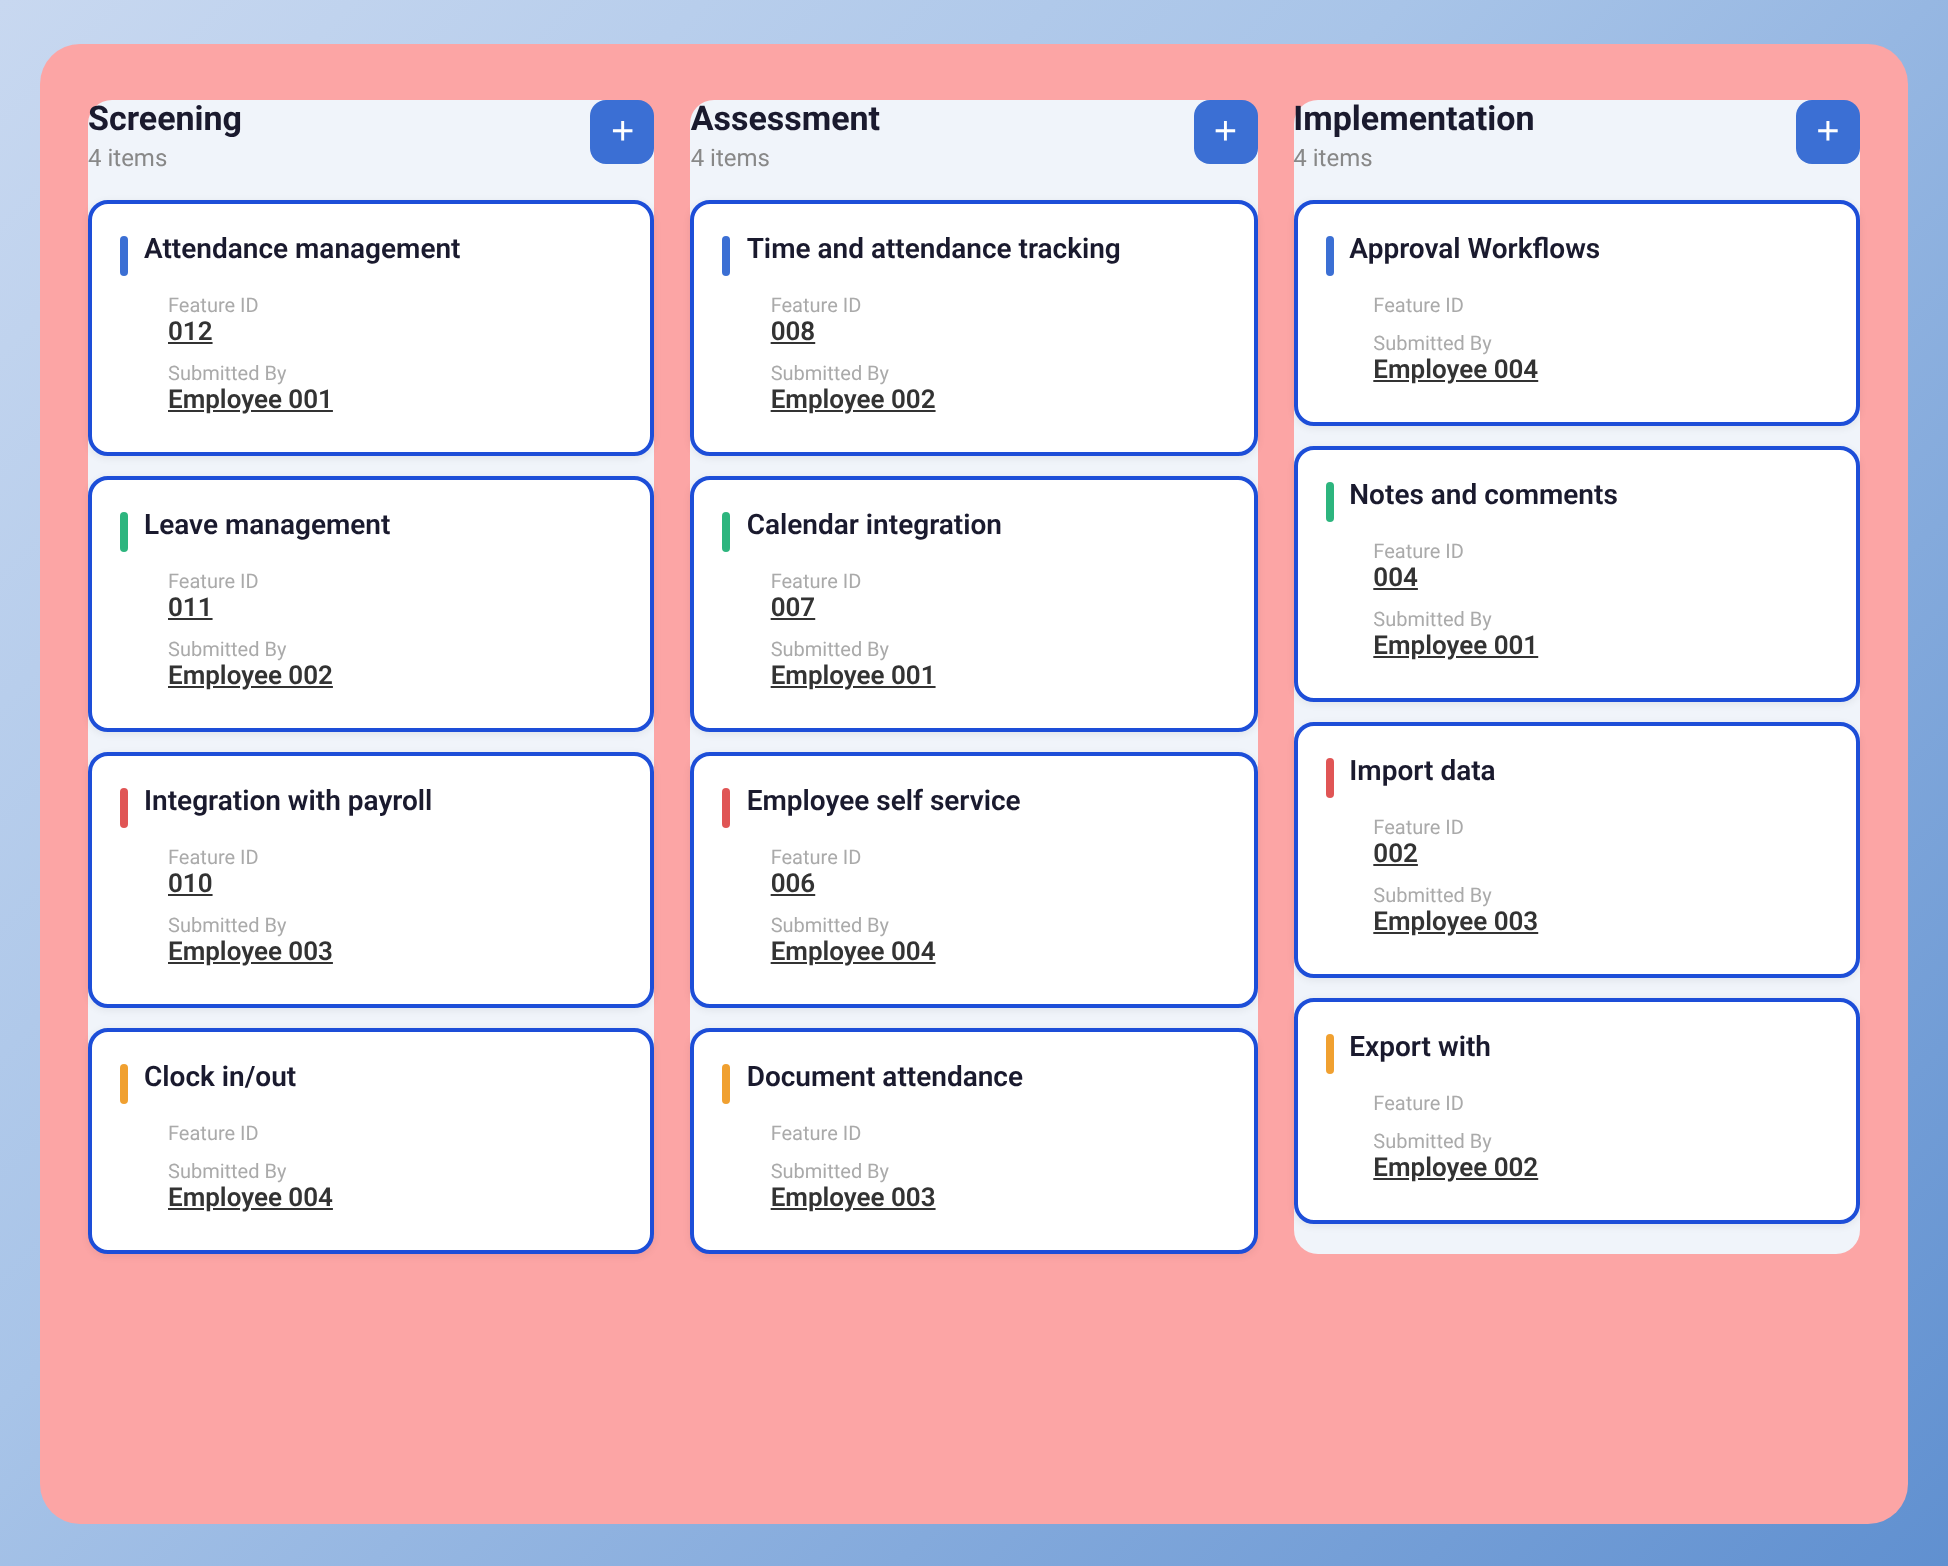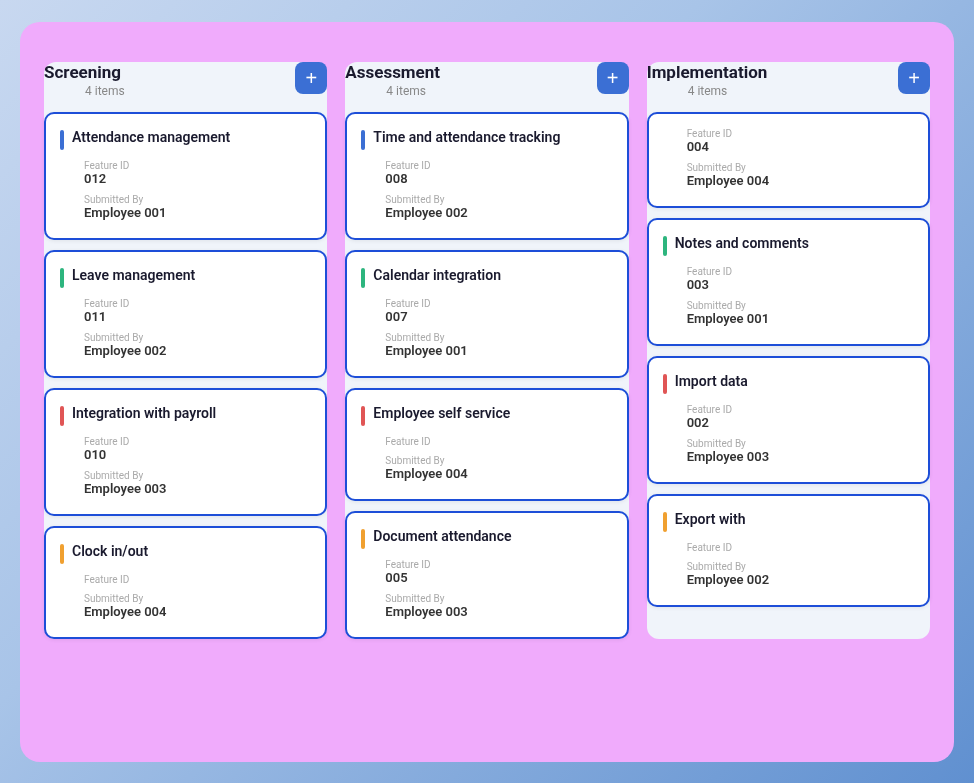--- a/index.html
+++ b/index.html
@@ -8,23 +8,23 @@
       font-family: -apple-system, BlinkMacSystemFont, 'Segoe UI', Roboto, sans-serif;
       background: linear-gradient(135deg, #c8d8f0 0%, #a8c4e8 40%, #6090d0 100%);
       min-height: 783px;
       display: flex;
       align-items: center;
       justify-content: center;
       padding: 20px;
     }
 
     .board-container {
-      background: #f0abfc;
+      background: #fca5a5;
       border-radius: 20px;
-      padding: 40px 24px 28px 24px;
+      padding: 28px 24px 28px 24px;
       width: 940px;
       min-height: 740px;
     }
 
     .columns-wrapper {
       display: flex;
       gap: 18px;
     }
 
     .column {
@@ -44,21 +44,20 @@
       font-size: 17px;
       font-weight: 700;
       color: #1a1a2e;
       line-height: 1.2;
     }
 
     .column-count {
       font-size: 12px;
       color: #888;
       margin-top: 2px;
-      margin-left: 41px;
     }
 
     .column-add-btn {
       width: 32px;
       height: 32px;
       background: #3b6fd4;
       border: none;
       border-radius: 8px;
       color: white;
       font-size: 20px;
@@ -123,20 +122,21 @@
       font-size: 10px;
       color: #aaa;
       font-weight: 400;
       text-transform: none;
     }
 
     .meta-value {
       font-size: 13px;
       color: #333;
       font-weight: 600;
+      text-decoration: underline;
     }
 
     .meta-group {
       margin-bottom: 4px;
     }
   </style>
 </head>
 <body>
 
 <div class="board-container">
@@ -257,75 +257,78 @@
             </div>
           </div>
           <div class="card">
             <div class="card-title-row">
               <div class="card-accent accent-red"></div>
               <div class="card-title">Employee self service</div>
             </div>
             <div class="card-meta">
               <div class="meta-group">
                 <div class="meta-label">Feature ID</div>
+                <div class="meta-value">006</div>
               </div>
               <div class="meta-group">
                 <div class="meta-label">Submitted By</div>
                 <div class="meta-value">Employee 004</div>
               </div>
             </div>
           </div>
           <div class="card">
             <div class="card-title-row">
               <div class="card-accent accent-orange"></div>
               <div class="card-title">Document attendance</div>
             </div>
             <div class="card-meta">
               <div class="meta-group">
                 <div class="meta-label">Feature ID</div>
-                <div class="meta-value">005</div>
               </div>
               <div class="meta-group">
                 <div class="meta-label">Submitted By</div>
                 <div class="meta-value">Employee 003</div>
               </div>
             </div>
           </div>
         </div>
       </div>
       <div class="column">
         <div class="column-header">
           <div>
             <div class="column-title">Implementation</div>
             <div class="column-count">4 items</div>
           </div>
           <button class="column-add-btn">+</button>
         </div>
         <div class="cards-list">
           <div class="card">
-            <div class="card-meta">
-              <div class="meta-group">
-                <div class="meta-label">Feature ID</div>
-                <div class="meta-value">004</div>
+            <div class="card-title-row">
+              <div class="card-accent accent-blue"></div>
+              <div class="card-title">Approval Workflows</div>
+            </div>
+            <div class="card-meta">
+              <div class="meta-group">
+                <div class="meta-label">Feature ID</div>
               </div>
               <div class="meta-group">
                 <div class="meta-label">Submitted By</div>
                 <div class="meta-value">Employee 004</div>
               </div>
             </div>
           </div>
           <div class="card">
             <div class="card-title-row">
               <div class="card-accent accent-green"></div>
               <div class="card-title">Notes and comments</div>
             </div>
             <div class="card-meta">
               <div class="meta-group">
                 <div class="meta-label">Feature ID</div>
-                <div class="meta-value">003</div>
+                <div class="meta-value">004</div>
               </div>
               <div class="meta-group">
                 <div class="meta-label">Submitted By</div>
                 <div class="meta-value">Employee 001</div>
               </div>
             </div>
           </div>
           <div class="card">
             <div class="card-title-row">
               <div class="card-accent accent-red"></div>

